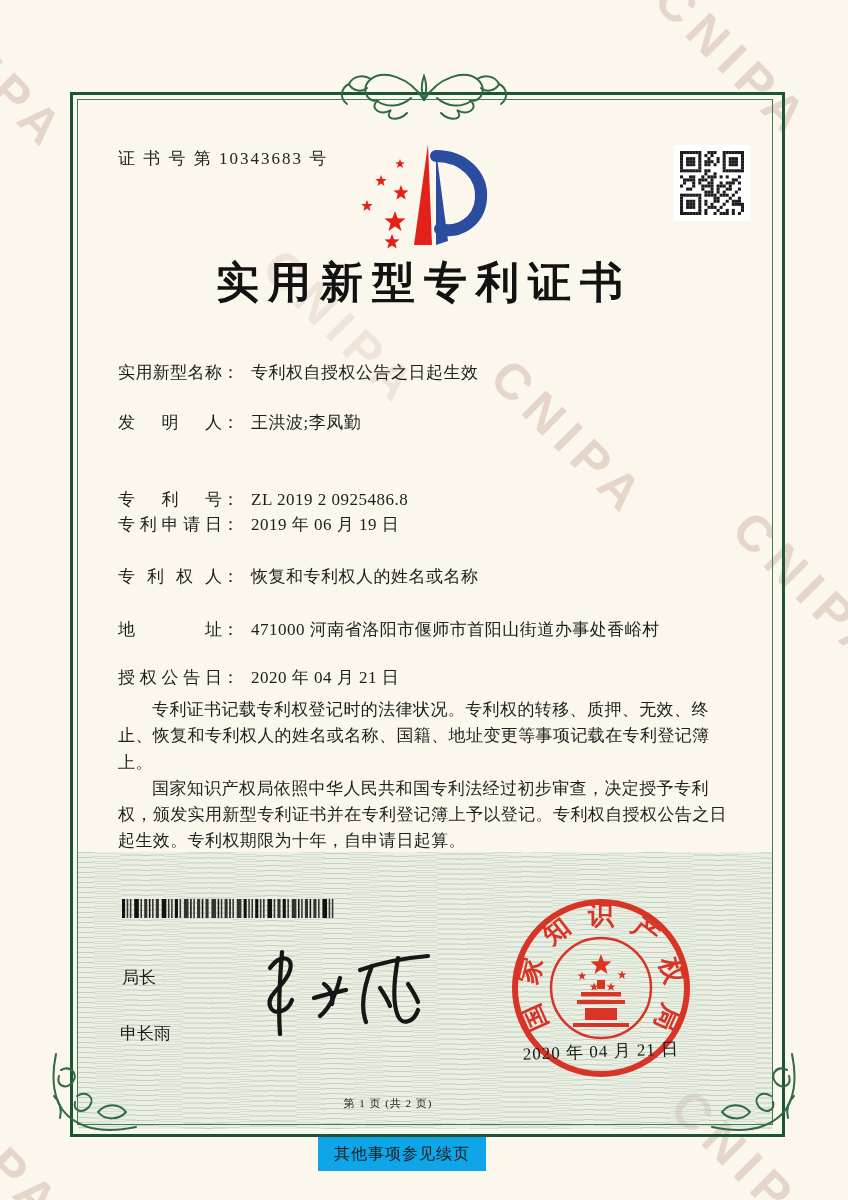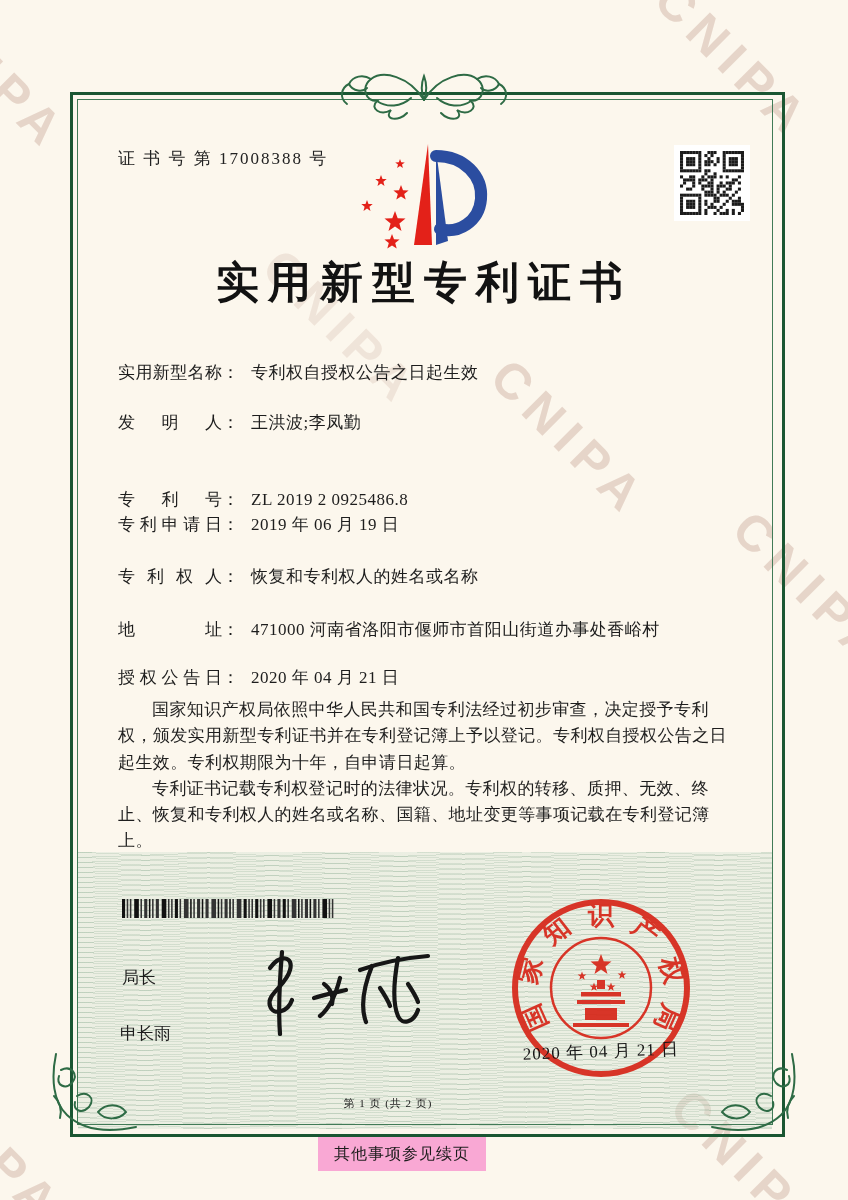--- a/index.html
+++ b/index.html
@@ -32,21 +32,21 @@
   .fcolon{display:inline-block;}
   .fvalue{padding-left:12px;letter-spacing:0.5px;}
   .gpair2{position:absolute;left:332px;top:0;}
   .paras{position:absolute;left:118px;top:697px;width:616px;z-index:2;
       font-size:17px;line-height:26.3px;color:#1e1e1e;letter-spacing:0.4px;}
   .paras p{margin:0;text-indent:2em;}
   .signer{position:absolute;left:122px;z-index:2;font-size:17px;color:#1d1d1d;font-family:Liberation Mono, monospace;}
   .footer-page{position:absolute;left:8px;top:1096px;width:760px;text-align:center;
       font-size:11px;color:#222;z-index:2;letter-spacing:1px;}
   .note-box{position:absolute;left:318px;top:1137px;width:168px;height:34px;
-      background:#f9a8d4;z-index:2;text-align:center;line-height:34px;
+      background:#0ea5e9;z-index:2;text-align:center;line-height:34px;
       font-size:16px;color:#1d1d1d;letter-spacing:1px;}
   .seal-date{position:absolute;left:505px;top:1040px;width:192px;text-align:center;
       font-size:17px;color:#161616;z-index:4;letter-spacing:1px;
       transform:rotate(-2deg);}
   svg{display:block;}
   .z2{z-index:2;} .z3{z-index:3;}
 </style>
 </head>
 <body>
 
@@ -94,21 +94,21 @@
 <svg class="abs z2" style="left:708px;top:1050px;" width="94" height="84" viewBox="0 0 94 84">
   <g transform="translate(94,0) scale(-1,1)" fill="none" stroke="#2e6b45" stroke-width="2" stroke-linecap="round">
     <path d="M10,4 C5,28 7,52 21,65 C37,80 62,83 90,77"></path>
     <path d="M15,20 C25,15 33,24 26,33 C19,40 10,35 13,26"></path>
     <path d="M31,46 C41,40 50,48 43,57 C36,64 27,61 29,52"></path>
     <path d="M52,62 C60,53 73,53 80,62 C73,70 59,71 52,62"></path>
     <path d="M8,46 C14,52 16,60 14,68"></path>
   </g>
 </svg>
 
-<div class="cert-no">证 书 号 第 17008388 号</div>
+<div class="cert-no">证 书 号 第 10343683 号</div>
 
 <svg id="logo" class="abs z2" style="left:352px;top:138px;" width="140" height="115" viewBox="0 0 140 115">
   <path d="M84,18 C112,18 131,38 129,61 C127,84 106,96 88,91" fill="none" stroke="#2b4da0" stroke-width="12" stroke-linecap="round"></path>
   <polygon points="76,6 62,107 80,107" fill="#e32119"></polygon>
   <polygon points="84,12 84,107 96,103" fill="#2b4da0"></polygon>
 <polygon points="48.0,21.0 49.2,24.3 52.8,24.5 50.0,26.6 50.9,30.0 48.0,28.1 45.1,30.0 46.0,26.6 43.2,24.5 46.8,24.3" fill="#e32119"></polygon>
     <polygon points="29.0,37.0 30.5,41.0 34.7,41.1 31.4,43.8 32.5,47.9 29.0,45.5 25.5,47.9 26.6,43.8 23.3,41.1 27.5,41.0" fill="#e32119"></polygon>
     <polygon points="49.0,47.0 51.0,52.3 56.6,52.5 52.2,56.0 53.7,61.5 49.0,58.4 44.3,61.5 45.8,56.0 41.4,52.5 47.0,52.3" fill="#e32119"></polygon>
     <polygon points="15.0,62.0 16.5,66.0 20.7,66.1 17.4,68.8 18.5,72.9 15.0,70.5 11.5,72.9 12.6,68.8 9.3,66.1 13.5,66.0" fill="#e32119"></polygon>
     <polygon points="43.0,73.0 45.7,80.3 53.5,80.6 47.4,85.4 49.5,92.9 43.0,88.6 36.5,92.9 38.6,85.4 32.5,80.6 40.3,80.3" fill="#e32119"></polygon>
@@ -351,22 +351,22 @@
   <span class="flabel">专利权人</span><span class="fcolon">：</span><span class="fvalue">恢复和专利权人的姓名或名称</span>
 </div>
 <div class="frow" style="top:617px;">
   <span class="flabel">地址</span><span class="fcolon">：</span><span class="fvalue">471000 河南省洛阳市偃师市首阳山街道办事处香峪村</span>
 </div>
 <div class="frow" style="top:665px;">
   <span class="flabel">授权公告日</span><span class="fcolon">：</span><span class="fvalue">2020 年 04 月 21 日</span>
 </div>
 
 <div class="paras">
+  <p>专利证书记载专利权登记时的法律状况。专利权的转移、质押、无效、终止、恢复和专利权人的姓名或名称、国籍、地址变更等事项记载在专利登记簿上。</p>
   <p>国家知识产权局依照中华人民共和国专利法经过初步审查，决定授予专利权，颁发实用新型专利证书并在专利登记簿上予以登记。专利权自授权公告之日起生效。专利权期限为十年，自申请日起算。</p>
-  <p>专利证书记载专利权登记时的法律状况。专利权的转移、质押、无效、终止、恢复和专利权人的姓名或名称、国籍、地址变更等事项记载在专利登记簿上。</p>
 </div>
 
 <svg id="barcode" class="abs z2" style="left:122px;top:899px;" width="214" height="19" viewBox="0 0 214 19">
     <rect x="0" y="0" width="3.10" height="19" fill="#111"></rect>
     <rect x="4.7" y="0" width="1.55" height="19" fill="#333"></rect>
     <rect x="7.8500000000000005" y="0" width="1.55" height="19" fill="#333"></rect>
     <rect x="12.200000000000001" y="0" width="4.65" height="19" fill="#111"></rect>
     <rect x="18.450000000000003" y="0" width="1.55" height="19" fill="#333"></rect>
     <rect x="22.200000000000003" y="0" width="3.10" height="19" fill="#333"></rect>
     <rect x="26.900000000000002" y="0" width="1.55" height="19" fill="#111"></rect>

